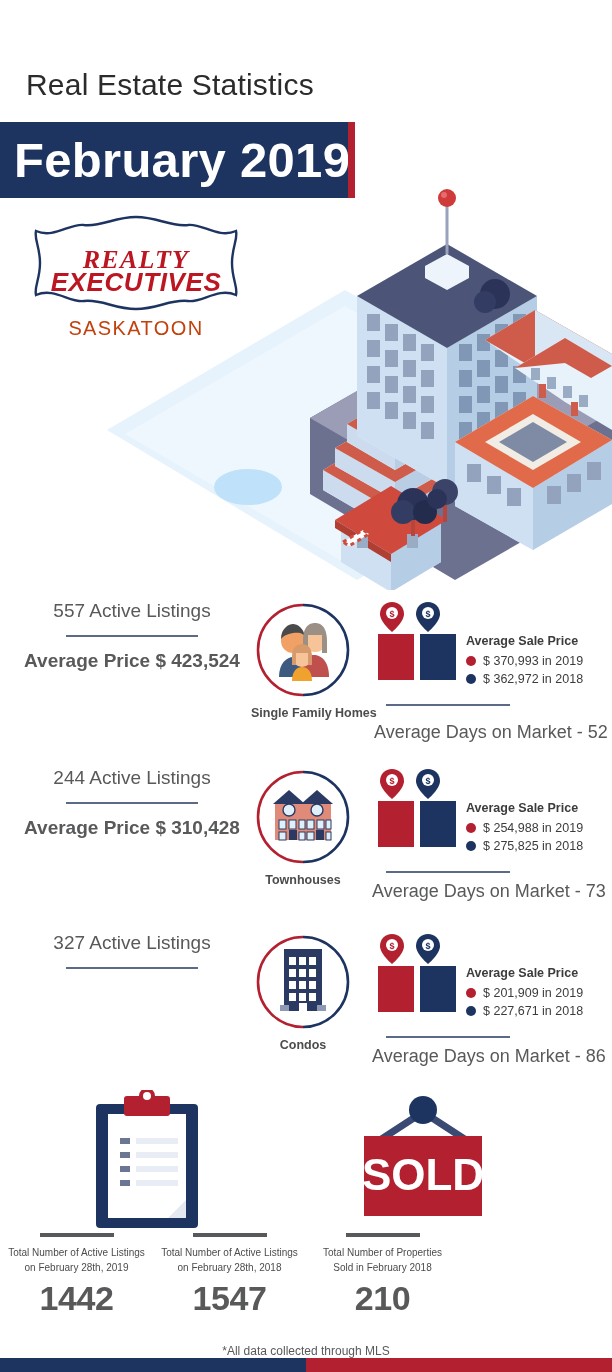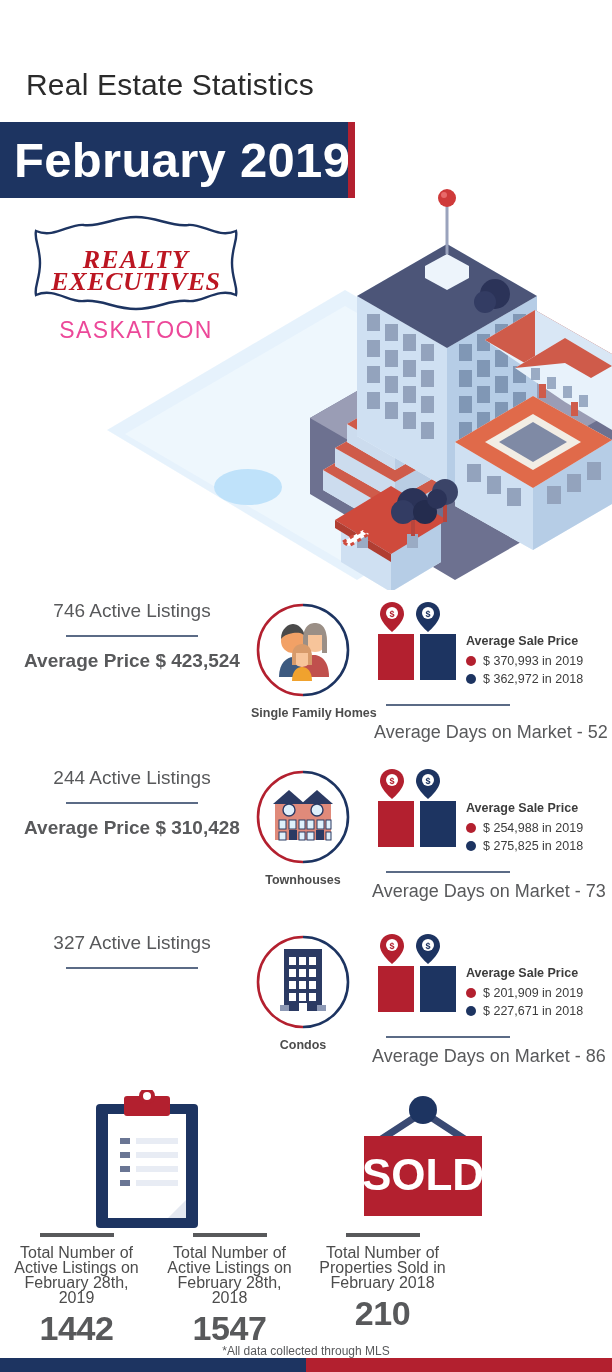--- a/index.html
+++ b/index.html
@@ -36,26 +36,26 @@
   
   .logo-wrap { position: absolute; left: 18px; top: 213px; width: 236px; height: 140px; }
   .logo-shield { position:absolute; left:0; top:0; }
   .logo-realty {
     position:absolute; left:0; top:32px; width:236px; text-align:center;
     font-family: "Liberation Serif", serif; font-style: italic; font-weight: 700;
     font-size: 26px; color:#bc1622; letter-spacing: 1.2px;
   }
   .logo-exec {
     position:absolute; left:0; top:54px; width:236px; text-align:center;
-    font-family: Liberation Serif, serif; font-style: italic; font-weight: 700;
+    font-family: Liberation Sans, sans-serif; font-style: italic; font-weight: 700;
     font-size: 26px; color:#bc1622; letter-spacing: .6px;
   }
   .logo-city {
     position:absolute; left:0; top:104px; width:236px; text-align:center;
-    font-size: 23px; color:#ec4899; letter-spacing: 1.4px;
+    font-size: 20px; color:#c2410c; letter-spacing: 1.4px;
   }
 
   
   .hero { position:absolute; left: 95px; top: 118px; width: 517px; height: 472px; }
 
   
   .row { position: absolute; left: 0; width: 612px; }
   .row-1 { top: 600px; }
   .row-2 { top: 767px; }
   .row-3 { top: 932px; }
@@ -108,21 +108,21 @@
 
   
   .bottom-icons { position:absolute; left:0; top: 1090px; width: 612px; height: 140px; }
   .clipboard { position:absolute; left: 92px; top: 0; }
   .soldsign { position:absolute; left: 348px; top: 0; }
 
   .totals { position:absolute; left: 0; top: 1233px; width: 612px; display:flex; }
   .total-cell { width: 153px; text-align:center; }
   .total-rule { width: 74px; height: 4px; background:#58595b; margin: 0 auto 7px auto; }
   .total-label {
-    font-size: 16px; color:#4c4c4c; line-height: 15px; padding: 0 8px; margin-top: 8px;
+    font-size: 10px; color:#4c4c4c; line-height: 15px; padding: 0 8px; margin-top: 8px;
   }
   .total-value {
     font-size: 34px; font-weight: 700; color:#58595b; margin-top: 4px; letter-spacing: -.4px;
   }
 
   .footnote {
     position:absolute; left:0; top: 1344px; width: 612px; text-align:center;
     font-size: 12px; color:#58595b;
   }
   .footbar { position:absolute; left:0; top: 1358px; width: 612px; height: 14px; display:flex; }
@@ -306,21 +306,21 @@
                C214 66 220 74 218 82 C200 74 184 90 170 88 C152 86 140 96 118 96
                C96 96 84 86 66 88 C52 90 36 74 18 82 C16 74 22 66 22 50 Z" fill="#ffffff" stroke="#1d3461" stroke-width="2.4"></path>
     </svg>
     <div class="logo-realty">REALTY</div>
     <div class="logo-exec">EXECUTIVES</div>
     <div class="logo-city">SASKATOON</div>
   </div>
 
   <div class="row row-1">
     <div class="left-col">
-      <div class="listings">746 Active Listings</div>
+      <div class="listings">557 Active Listings</div>
       <div class="divider-line"></div>
       <div class="avgprice">Average Price $ 423,524</div>
     </div>
 
     <div class="circle-wrap">
       <div class="circle">
         <svg width="94" height="94" viewBox="0 0 94 94" xmlns="http://www.w3.org/2000/svg">
           <path d="M47 2 A45 45 0 0 0 47 92" fill="none" stroke="#b3202f" stroke-width="2.6"></path>
           <path d="M47 2 A45 45 0 0 1 47 92" fill="none" stroke="#1d3461" stroke-width="2.6"></path>
           <g>

